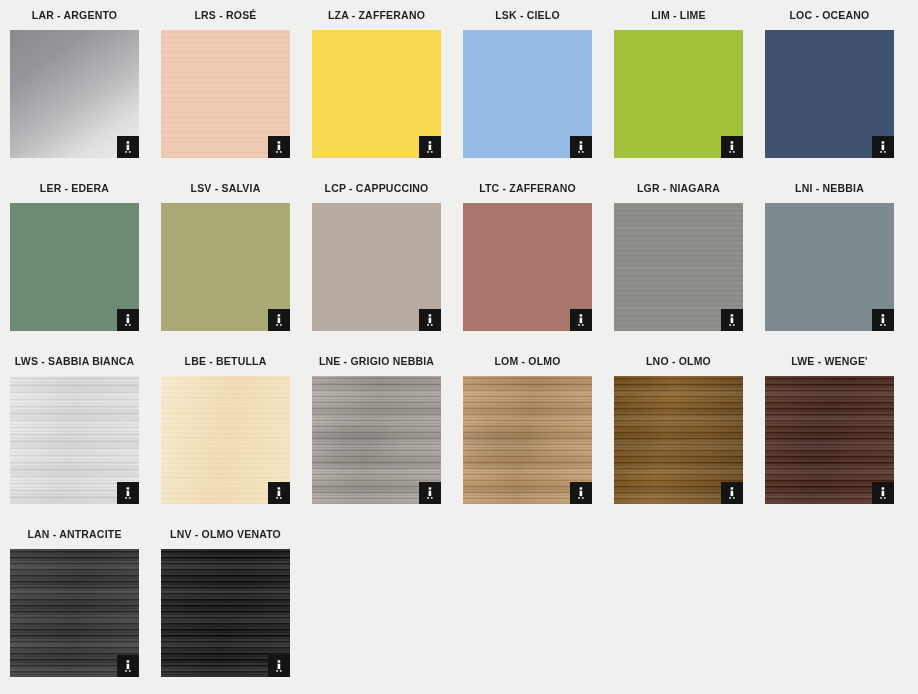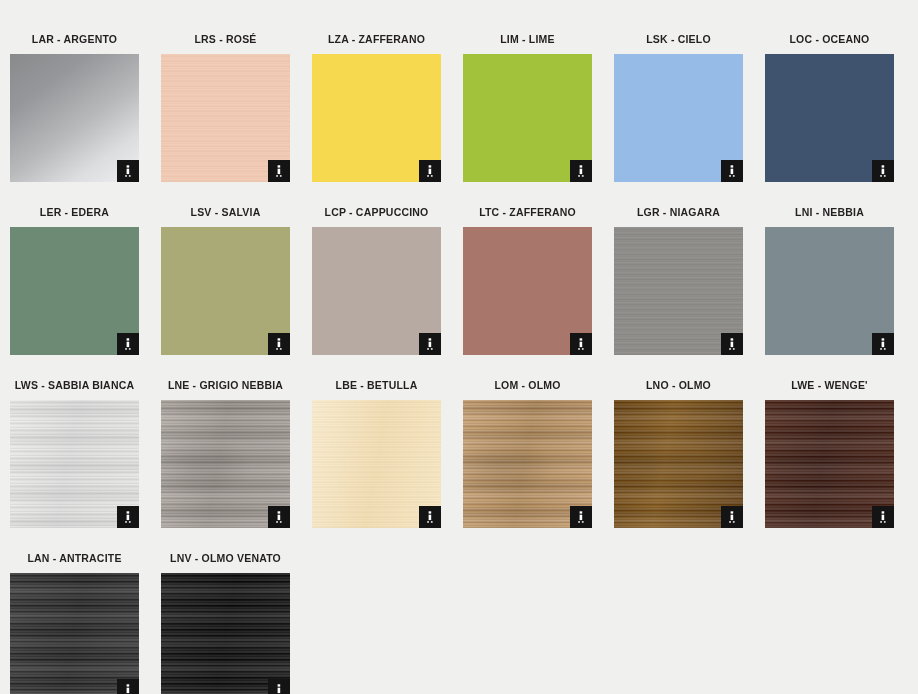--- a/index.html
+++ b/index.html
@@ -22,21 +22,20 @@
     grid-template-columns: repeat(6, 151px);
     grid-auto-rows: 173px;
     padding: 0px 0 0 10px;
     column-gap: 0px;
   }
 
   .swatch-cell {
     width: 133px;
     height: 173px;
     position: relative;
-    margin-top: 24px;
   }
 
   .swatch-label {
     height: 30px;
     line-height: 30px;
     text-align: center;
     width: 129px;
     font-size: 10.5px;
     font-weight: bold;
     letter-spacing: 0.2px;
@@ -186,48 +185,48 @@
           <svg width="10" height="12" viewBox="0 0 10 12" aria-hidden="true">
             <rect x="3.6" y="0.3" width="2.6" height="2.3" fill="#ffffff"></rect>
             <rect x="3.6" y="3.7" width="2.6" height="5.4" fill="#ffffff"></rect>
             <rect x="2.2" y="10.2" width="1.7" height="1.5" fill="#ffffff"></rect>
             <rect x="5.9" y="10.2" width="1.7" height="1.5" fill="#ffffff"></rect>
           </svg>
         </div>
       </div>
     </div>
     <div class="swatch-cell">
+      <div class="swatch-label">LSK - CIELO</div>
+      <div class="swatch-tile">
+        <div class="swatch-fill" style="background: rgb(149, 187, 230);"></div>
+        <div class="info-badge" title="Info">
+          <svg width="10" height="12" viewBox="0 0 10 12" aria-hidden="true">
+            <rect x="3.6" y="0.3" width="2.6" height="2.3" fill="#ffffff"></rect>
+            <rect x="3.6" y="3.7" width="2.6" height="5.4" fill="#ffffff"></rect>
+            <rect x="2.2" y="10.2" width="1.7" height="1.5" fill="#ffffff"></rect>
+            <rect x="5.9" y="10.2" width="1.7" height="1.5" fill="#ffffff"></rect>
+          </svg>
+        </div>
+      </div>
+    </div>
+    <div class="swatch-cell">
       <div class="swatch-label">LIM - LIME</div>
       <div class="swatch-tile">
         <div class="swatch-fill" style="background: rgb(162, 194, 60);"></div>
         <div class="info-badge" title="Info">
           <svg width="10" height="12" viewBox="0 0 10 12" aria-hidden="true">
             <rect x="3.6" y="0.3" width="2.6" height="2.3" fill="#ffffff"></rect>
             <rect x="3.6" y="3.7" width="2.6" height="5.4" fill="#ffffff"></rect>
             <rect x="2.2" y="10.2" width="1.7" height="1.5" fill="#ffffff"></rect>
             <rect x="5.9" y="10.2" width="1.7" height="1.5" fill="#ffffff"></rect>
           </svg>
         </div>
       </div>
     </div>
     <div class="swatch-cell">
-      <div class="swatch-label">LSK - CIELO</div>
-      <div class="swatch-tile">
-        <div class="swatch-fill" style="background: rgb(149, 187, 230);"></div>
-        <div class="info-badge" title="Info">
-          <svg width="10" height="12" viewBox="0 0 10 12" aria-hidden="true">
-            <rect x="3.6" y="0.3" width="2.6" height="2.3" fill="#ffffff"></rect>
-            <rect x="3.6" y="3.7" width="2.6" height="5.4" fill="#ffffff"></rect>
-            <rect x="2.2" y="10.2" width="1.7" height="1.5" fill="#ffffff"></rect>
-            <rect x="5.9" y="10.2" width="1.7" height="1.5" fill="#ffffff"></rect>
-          </svg>
-        </div>
-      </div>
-    </div>
-    <div class="swatch-cell">
       <div class="swatch-label">LOC - OCEANO</div>
       <div class="swatch-tile">
         <div class="swatch-fill" style="background: rgb(63, 83, 110);"></div>
         <div class="info-badge" title="Info">
           <svg width="10" height="12" viewBox="0 0 10 12" aria-hidden="true">
             <rect x="3.6" y="0.3" width="2.6" height="2.3" fill="#ffffff"></rect>
             <rect x="3.6" y="3.7" width="2.6" height="5.4" fill="#ffffff"></rect>
             <rect x="2.2" y="10.2" width="1.7" height="1.5" fill="#ffffff"></rect>
             <rect x="5.9" y="10.2" width="1.7" height="1.5" fill="#ffffff"></rect>
           </svg>
@@ -326,48 +325,48 @@
           <svg width="10" height="12" viewBox="0 0 10 12" aria-hidden="true">
             <rect x="3.6" y="0.3" width="2.6" height="2.3" fill="#ffffff"></rect>
             <rect x="3.6" y="3.7" width="2.6" height="5.4" fill="#ffffff"></rect>
             <rect x="2.2" y="10.2" width="1.7" height="1.5" fill="#ffffff"></rect>
             <rect x="5.9" y="10.2" width="1.7" height="1.5" fill="#ffffff"></rect>
           </svg>
         </div>
       </div>
     </div>
     <div class="swatch-cell">
+      <div class="swatch-label">LBE - BETULLA</div>
+      <div class="swatch-tile">
+        <div class="swatch-fill grain-fine" style="background: linear-gradient(100deg, rgb(249, 235, 205) 0%, rgb(242, 221, 178) 50%, rgb(247, 231, 195) 100%);"></div>
+        <div class="info-badge" title="Info">
+          <svg width="10" height="12" viewBox="0 0 10 12" aria-hidden="true">
+            <rect x="3.6" y="0.3" width="2.6" height="2.3" fill="#ffffff"></rect>
+            <rect x="3.6" y="3.7" width="2.6" height="5.4" fill="#ffffff"></rect>
+            <rect x="2.2" y="10.2" width="1.7" height="1.5" fill="#ffffff"></rect>
+            <rect x="5.9" y="10.2" width="1.7" height="1.5" fill="#ffffff"></rect>
+          </svg>
+        </div>
+      </div>
+    </div>
+    <div class="swatch-cell">
       <div class="swatch-label">LNE - GRIGIO NEBBIA</div>
       <div class="swatch-tile">
         <div class="swatch-fill grain-strong grain-knot" style="background: linear-gradient(100deg, rgb(178, 171, 165) 0%, rgb(154, 147, 141) 45%, rgb(168, 161, 155) 100%);"></div>
         <div class="info-badge" title="Info">
           <svg width="10" height="12" viewBox="0 0 10 12" aria-hidden="true">
             <rect x="3.6" y="0.3" width="2.6" height="2.3" fill="#ffffff"></rect>
             <rect x="3.6" y="3.7" width="2.6" height="5.4" fill="#ffffff"></rect>
             <rect x="2.2" y="10.2" width="1.7" height="1.5" fill="#ffffff"></rect>
             <rect x="5.9" y="10.2" width="1.7" height="1.5" fill="#ffffff"></rect>
           </svg>
         </div>
       </div>
     </div>
     <div class="swatch-cell">
-      <div class="swatch-label">LBE - BETULLA</div>
-      <div class="swatch-tile">
-        <div class="swatch-fill grain-fine" style="background: linear-gradient(100deg, rgb(249, 235, 205) 0%, rgb(242, 221, 178) 50%, rgb(247, 231, 195) 100%);"></div>
-        <div class="info-badge" title="Info">
-          <svg width="10" height="12" viewBox="0 0 10 12" aria-hidden="true">
-            <rect x="3.6" y="0.3" width="2.6" height="2.3" fill="#ffffff"></rect>
-            <rect x="3.6" y="3.7" width="2.6" height="5.4" fill="#ffffff"></rect>
-            <rect x="2.2" y="10.2" width="1.7" height="1.5" fill="#ffffff"></rect>
-            <rect x="5.9" y="10.2" width="1.7" height="1.5" fill="#ffffff"></rect>
-          </svg>
-        </div>
-      </div>
-    </div>
-    <div class="swatch-cell">
       <div class="swatch-label">LOM - OLMO</div>
       <div class="swatch-tile">
         <div class="swatch-fill grain-strong grain-knot" style="background: linear-gradient(100deg, rgb(201, 160, 113) 0%, rgb(176, 136, 88) 48%, rgb(197, 156, 109) 100%);"></div>
         <div class="info-badge" title="Info">
           <svg width="10" height="12" viewBox="0 0 10 12" aria-hidden="true">
             <rect x="3.6" y="0.3" width="2.6" height="2.3" fill="#ffffff"></rect>
             <rect x="3.6" y="3.7" width="2.6" height="5.4" fill="#ffffff"></rect>
             <rect x="2.2" y="10.2" width="1.7" height="1.5" fill="#ffffff"></rect>
             <rect x="5.9" y="10.2" width="1.7" height="1.5" fill="#ffffff"></rect>
           </svg>

